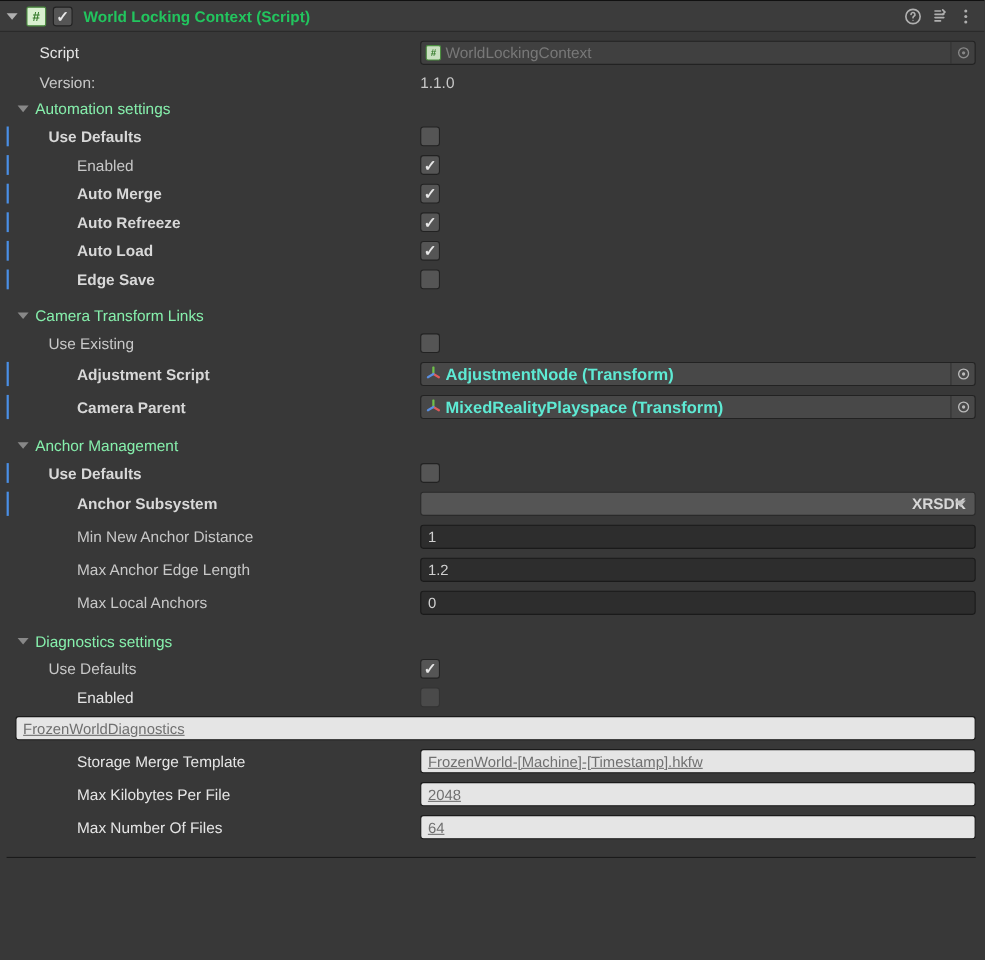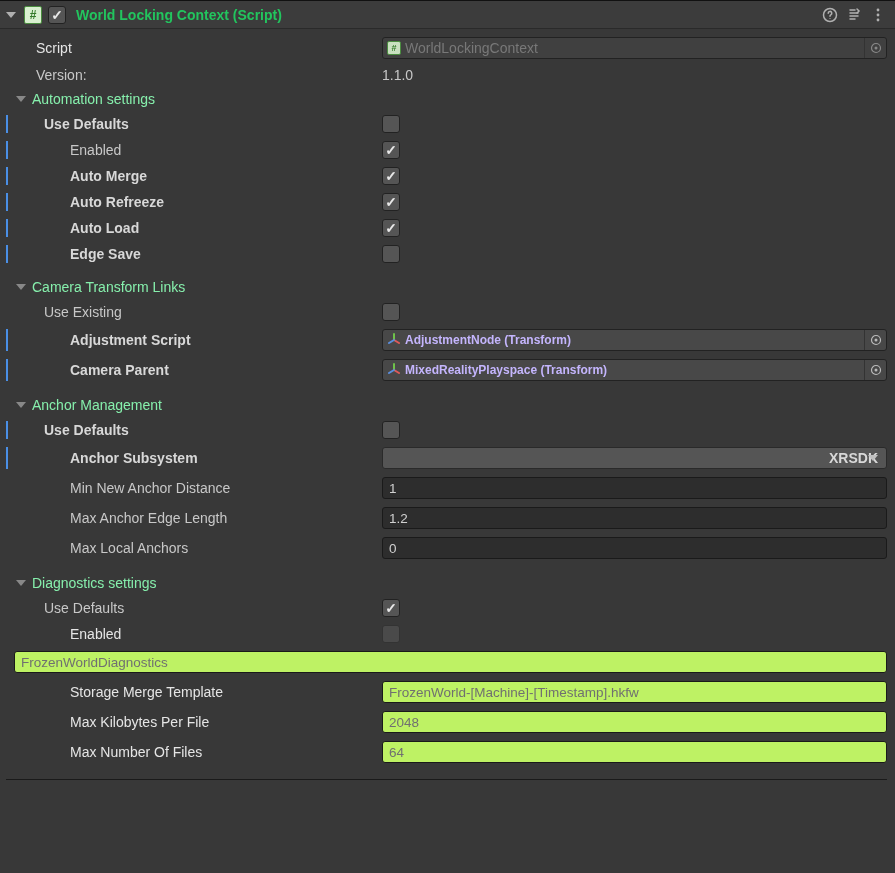--- a/index.html
+++ b/index.html
@@ -124,21 +124,21 @@
     border-radius: 3px;
     display: flex;
     align-items: center;
     padding: 0 4px 0 4px;
     position: relative;
   }
   .object-field .transform-icon {
     width: 14px; height: 14px;
     margin-right: 4px;
   }
-  .object-field .obj-text { color: #c4b5fd; font-size: 12px; }
+  .object-field .obj-text { color: #5eead4; font-size: 15px; }
   .object-picker {
     position: absolute;
     right: 0; top: 0; bottom: 0;
     width: 22px;
     display: flex; align-items: center; justify-content: center;
     border-left: 1px solid #333;
   }
   .object-picker svg { width: 12px; height: 12px; }
 
   .text-field {
@@ -146,21 +146,21 @@
     height: 22px;
     background: #2d2d2d;
     border: 1px solid #1a1a1a;
     border-radius: 3px;
     display: flex;
     align-items: center;
     padding: 0 6px;
     color: #d0d0d0;
     font-size: 13.5px;
   }
-  .text-field.disabled { background: #bef264; color: #707070; }
+  .text-field.disabled { background: #e5e5e5; color: #707070; text-decoration: underline; }
 
   .readonly-field {
     flex: 1;
     height: 22px;
     background: #404040;
     border: 1px solid #222;
     border-radius: 3px;
     display: flex;
     align-items: center;
     padding: 0 4px;

